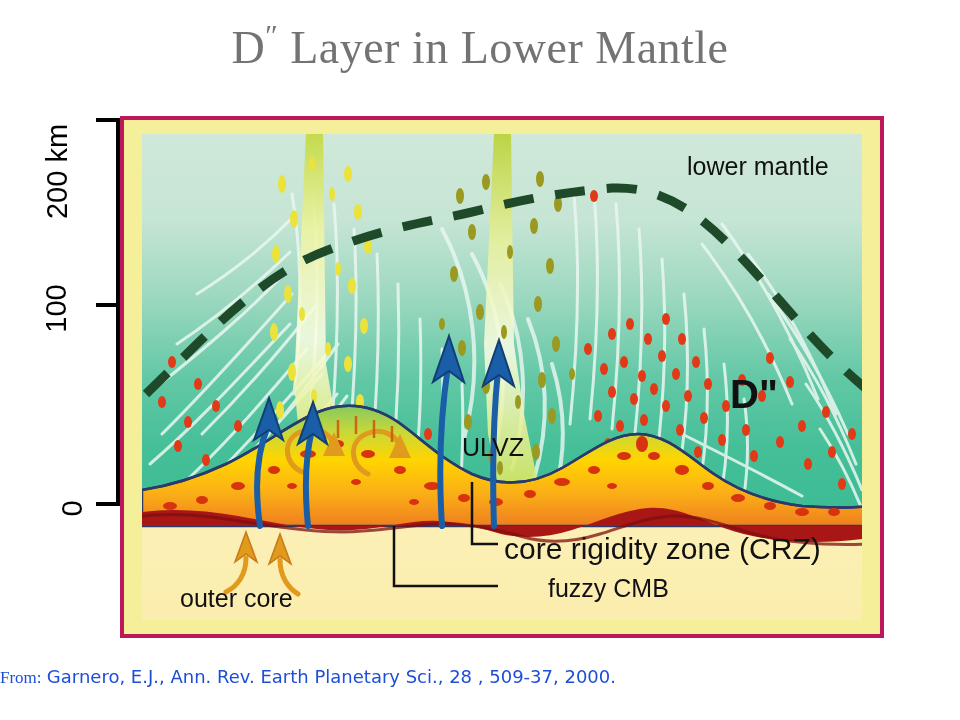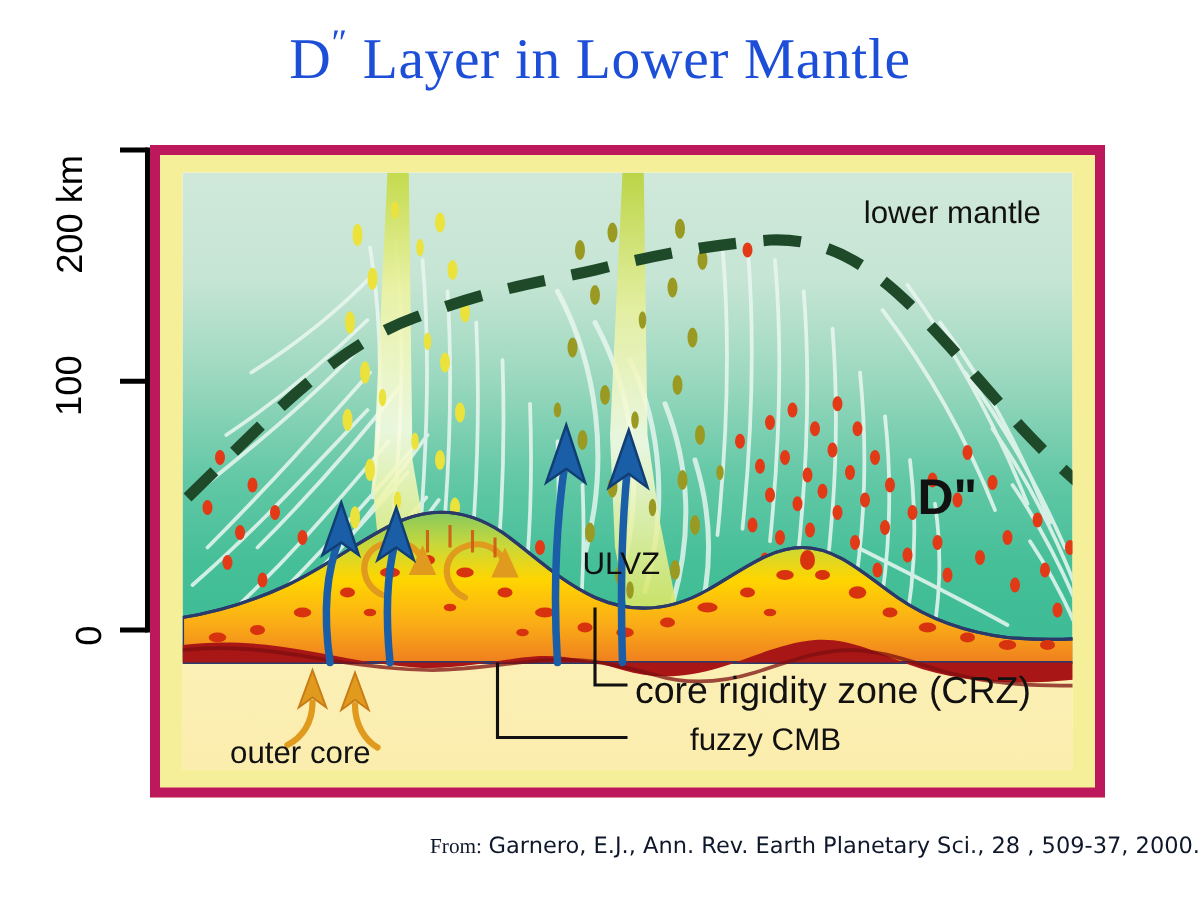--- a/index.html
+++ b/index.html
@@ -6,38 +6,38 @@
   body{
     width:960px;height:720px;background:#ffffff;overflow:hidden;position:relative;
     font-family:"Liberation Sans",sans-serif;
   }
   #stage{position:absolute;left:0;top:0;width:960px;height:720px;}
 
   
   .title{
     position:absolute;left:0;top:18px;width:960px;text-align:center;
     font-family:"Liberation Serif",serif;
-    font-size:46px;color:#1d4ed8;letter-spacing:.5px;white-space:nowrap;
+    font-size:46px;color:#737373;letter-spacing:.5px;white-space:nowrap;
   }
   .title .prime{font-size:30px;vertical-align:18px;letter-spacing:2px;}
 
   
   .axis-line{position:absolute;background:#000;}
   .axis-vert{left:116px;top:118px;width:4px;height:388px;}
   .tick{position:absolute;background:#000;height:4px;width:22px;left:96px;}
   .axis-lab{
     position:absolute;color:#000;font-size:29px;font-weight:400;
     font-family:"Liberation Sans",sans-serif;
     transform-origin:50% 50%;transform:rotate(-90deg);white-space:nowrap;
   }
 
   
   .frame{
     position:absolute;left:120px;top:116px;width:764px;height:522px;
-    border:8px solid #be185d;background:#f6ef9a;box-sizing:border-box;
+    border:4px solid #be185d;background:#f6ef9a;box-sizing:border-box;
   }
   .frame-inner{
     position:absolute;left:18px;top:14px;right:18px;bottom:14px;overflow:hidden;
     background:#fdf5c9;
   }
 
   
   .outer-core{
     position:absolute;left:0;right:0;top:0;bottom:0;
     background:linear-gradient(180deg,#fefae4 0%,#fdf3c2 55%,#fbedad 100%);
@@ -55,22 +55,22 @@
   .fig-lab{position:absolute;color:#111;font-family:"Liberation Sans",sans-serif;white-space:nowrap;}
   .lab-lower-mantle{left:545px;top:18px;font-size:25px;}
   .lab-dpp{left:588px;top:238px;font-size:40px;font-weight:700;letter-spacing:0px;}
   .lab-ulvz{left:320px;top:299px;font-size:25px;}
   .lab-crz{left:362px;top:398px;font-size:30px;}
   .lab-cmb{left:362px;top:440px;font-size:25px;margin-left:44px;}
   .lab-outercore{left:38px;top:450px;font-size:25px;}
 
   
   .cite{
-    position:absolute;left:0;top:666px;width:960px;text-align:right;
-    font-size:19px;color:#0f172a;white-space:nowrap;
+    position:absolute;left:0;top:666px;width:960px;text-align:left;
+    font-size:19px;color:#1d4ed8;white-space:nowrap;
   }
   .cite .from{font-family:"Liberation Serif",serif;font-size:17px;}
   .cite .body{font-family:"DejaVu Sans",sans-serif;font-size:18px;}
 </style>
 </head>
 <body>
 
 <div id="stage">
 
   <div class="title">

